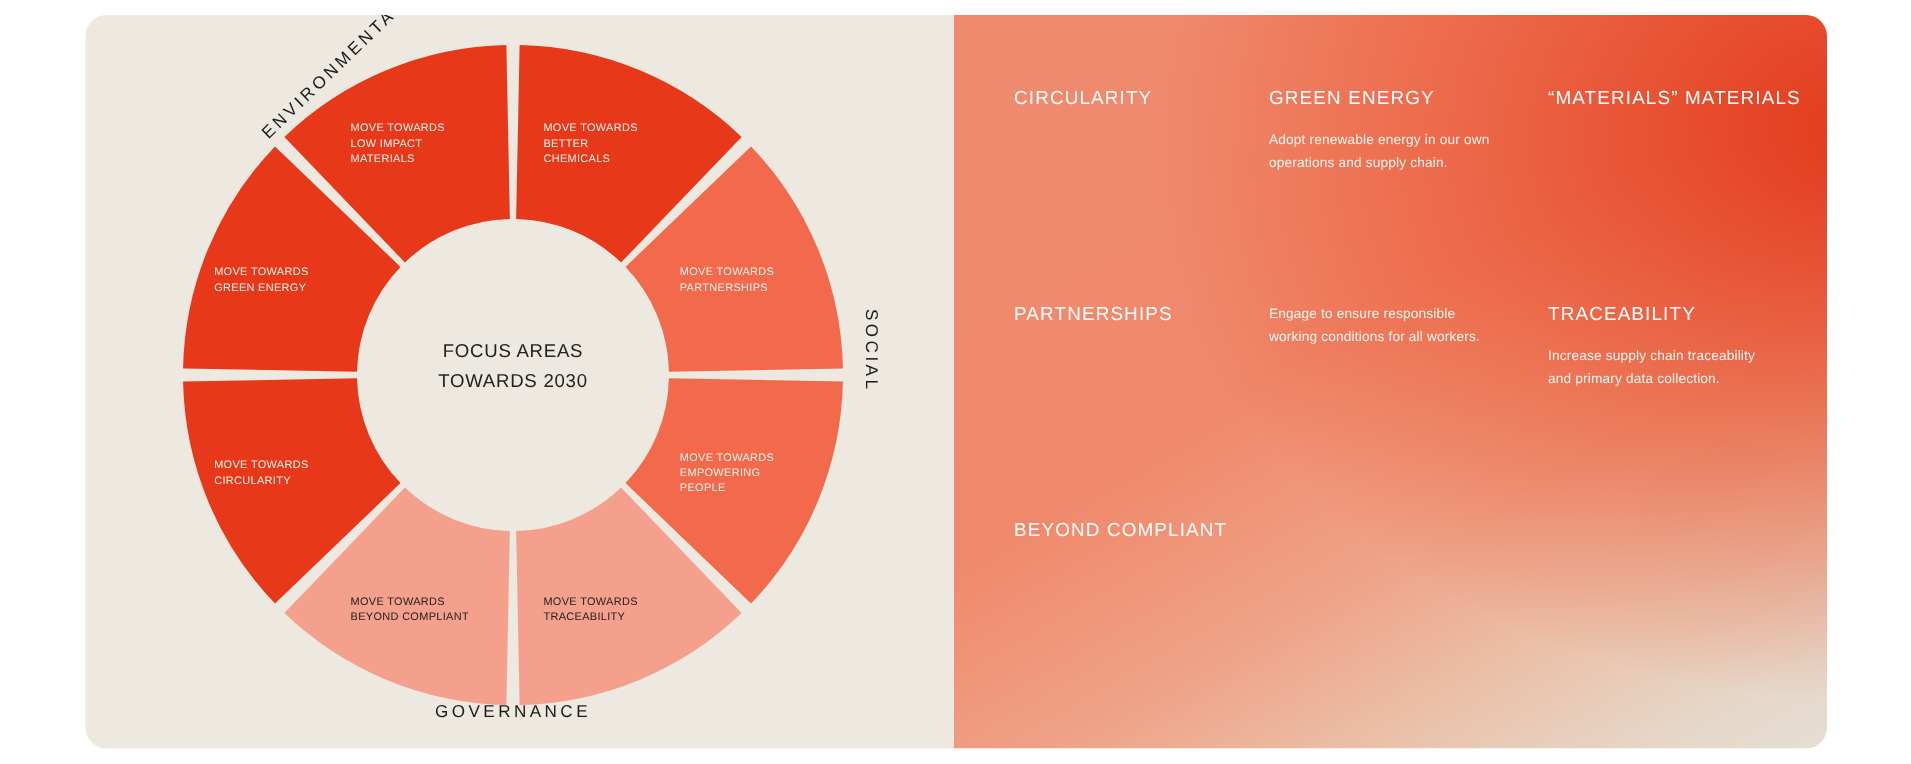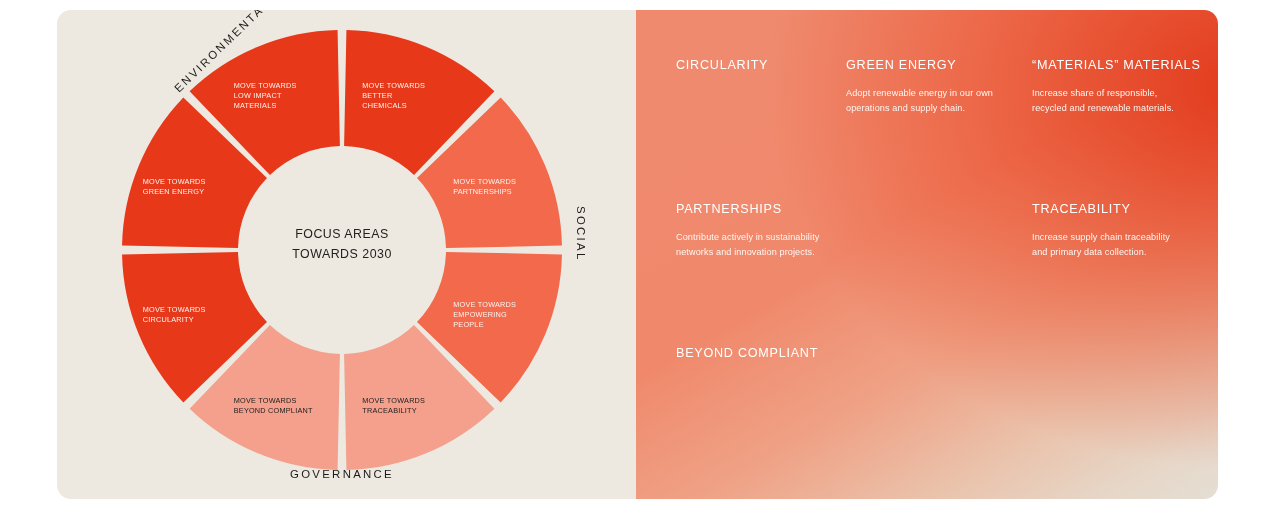--- a/index.html
+++ b/index.html
@@ -128,27 +128,26 @@
     <div id="grid">
         <div class="card">
           <div class="card-title">CIRCULARITY</div>
         </div>
         <div class="card">
           <div class="card-title">GREEN ENERGY</div>
           <div class="card-body">Adopt renewable energy in our own operations and supply chain.</div>
         </div>
         <div class="card">
           <div class="card-title">“MATERIALS”  MATERIALS</div>
-          <div class="card-body">Increase share of responsible, recycled and renewable materials.</div>
         </div>
         <div class="card">
           <div class="card-title">PARTNERSHIPS</div>
-          <div class="card-body">Contribute actively in sustainability networks and innovation projects.</div>
         </div>
         <div class="card">
+          <div class="card-body">Engage to ensure responsible working conditions for all workers.</div>
         </div>
         <div class="card">
           <div class="card-title">TRACEABILITY</div>
           <div class="card-body">Increase supply chain traceability and primary data collection.</div>
         </div>
         <div class="card">
           <div class="card-title">BEYOND COMPLIANT</div>
         </div>
         <div class="card empty"></div>
       </div>

